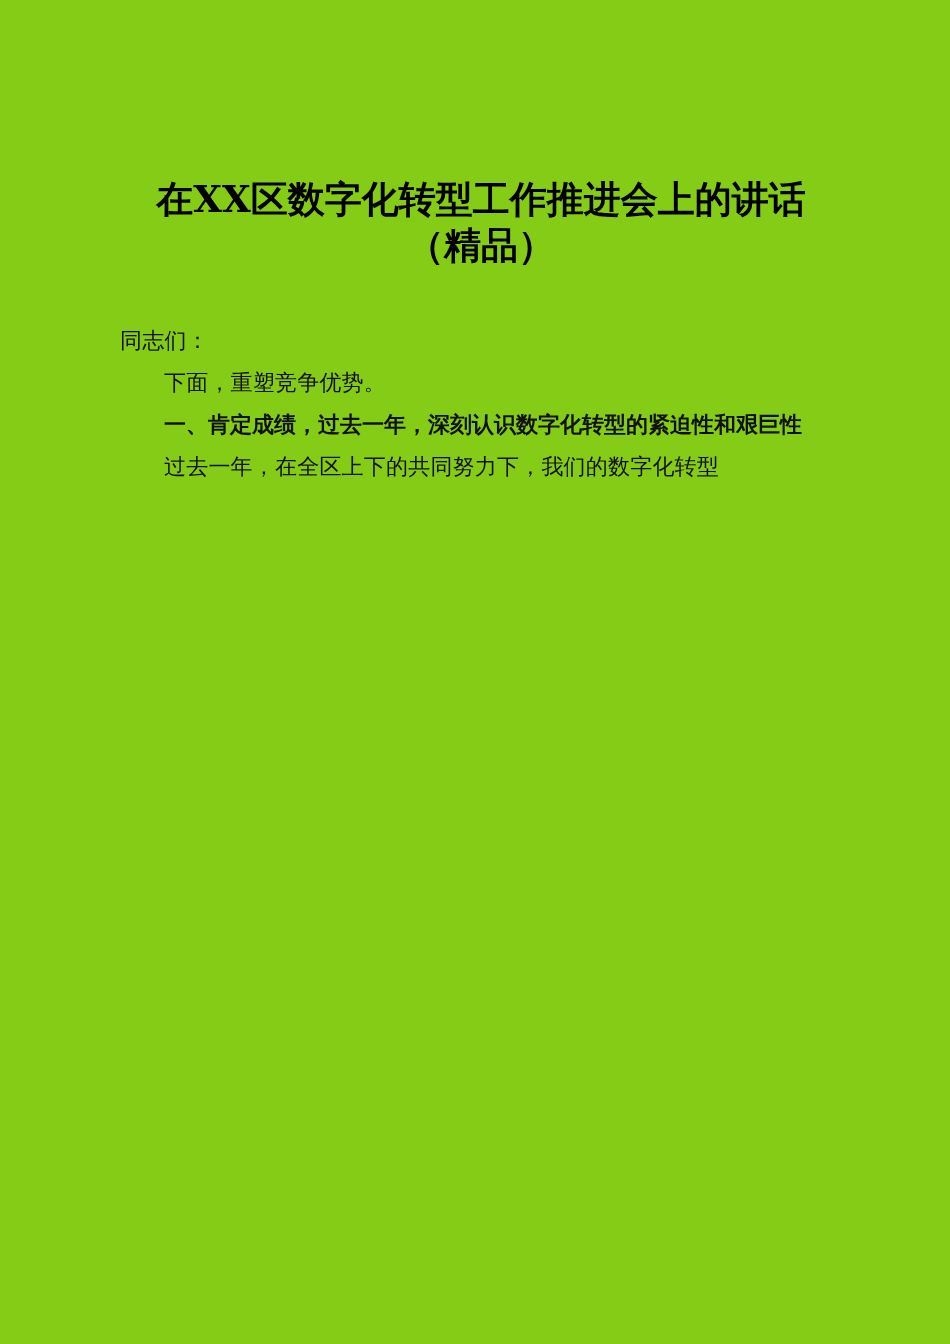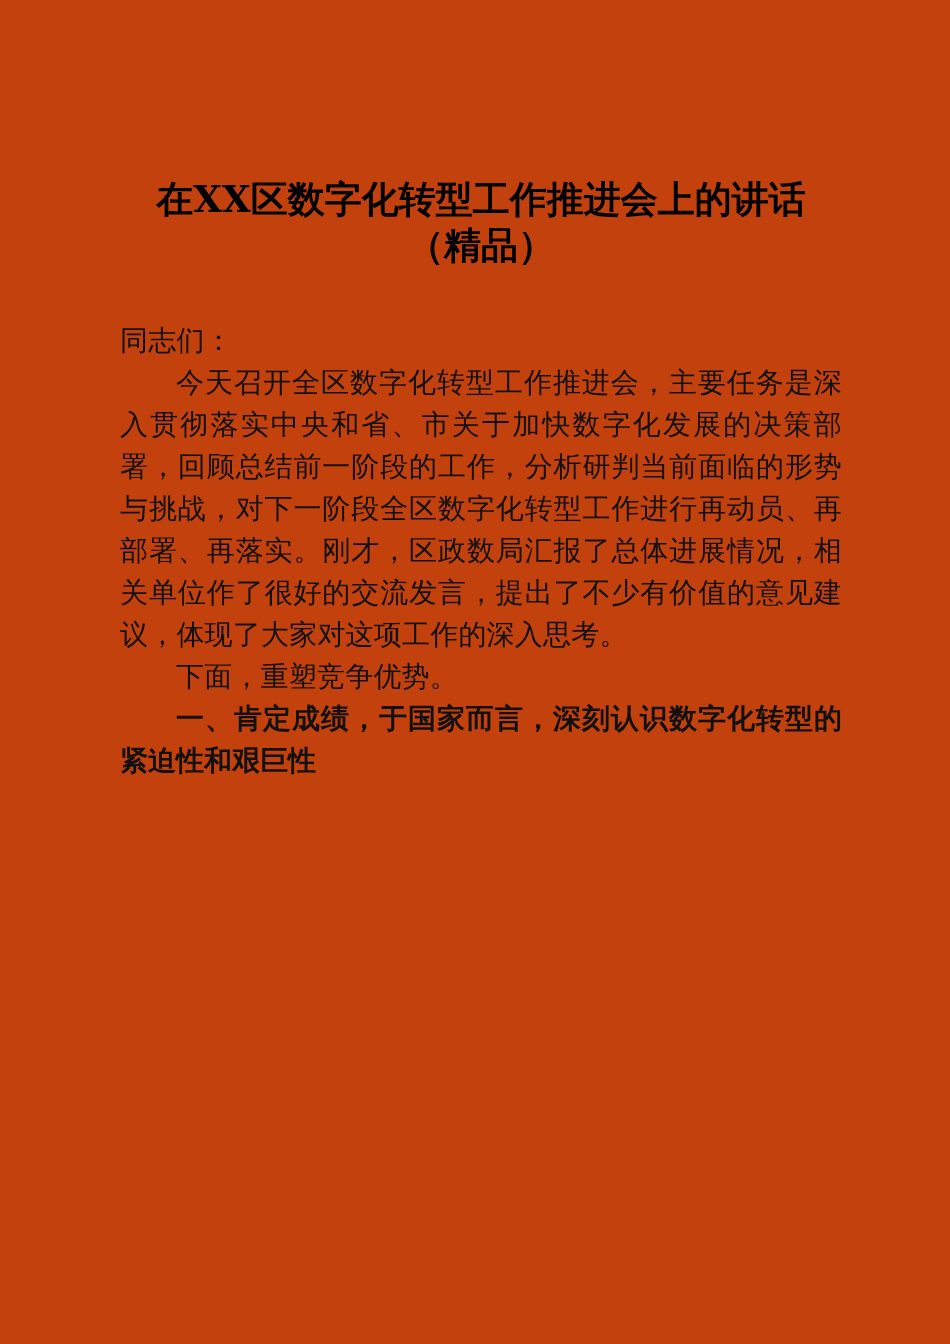--- a/index.html
+++ b/index.html
@@ -4,21 +4,21 @@
 <style>
   html, body {
     margin: 0;
     padding: 0;
     background: #ffffff;
   }
   .page {
     position: relative;
     width: 950px;
     height: 1344px;
-    background: #c2410c;
+    background: #84cc16;
     overflow: hidden;
     box-sizing: border-box;
   }
   .doc-body {
     position: absolute;
     left: 120px;
     top: 0;
     width: 722px;
   }
 
@@ -32,21 +32,21 @@
     line-height: 46px;
     text-align: center;
     color: #000000;
     letter-spacing: 0px;
   }
 
   
   .para {
     margin: 0;
     font-family: "DejaVu Sans", "Liberation Sans", sans-serif;
-    font-size: 28px;
+    font-size: 22px;
     line-height: 42px;
     color: #111111;
     text-align: justify;
     text-justify: inter-character;
     letter-spacing: 0.2px;
     font-weight: 300;
   }
   .para.salutation {
     margin-top: 52px;
     text-indent: 0;
@@ -63,22 +63,22 @@
 </head>
 <body>
 
 <div class="page">
   <div class="doc-body">
 
     <h1 class="doc-title">在XX区数字化转型工作推进会上的讲话（精品）</h1>
 
     <p class="para salutation">同志们：</p>
 
-    <p class="para indent">今天召开全区数字化转型工作推进会，主要任务是深入贯彻落实中央和省、市关于加快数字化发展的决策部署，回顾总结前一阶段的工作，分析研判当前面临的形势与挑战，对下一阶段全区数字化转型工作进行再动员、再部署、再落实。刚才，区政数局汇报了总体进展情况，相关单位作了很好的交流发言，提出了不少有价值的意见建议，体现了大家对这项工作的深入思考。</p>
 
 
     <p class="para indent">下面，重塑竞争优势。</p>
 
-    <p class="para heading">一、肯定成绩，于国家而言，深刻认识数字化转型的紧迫性和艰巨性</p>
+    <p class="para heading">一、肯定成绩，过去一年，深刻认识数字化转型的紧迫性和艰巨性</p>
 
+    <p class="para indent">过去一年，在全区上下的共同努力下，我们的数字化转型</p>
 
   </div>
 </div>
 
 </body></html>

